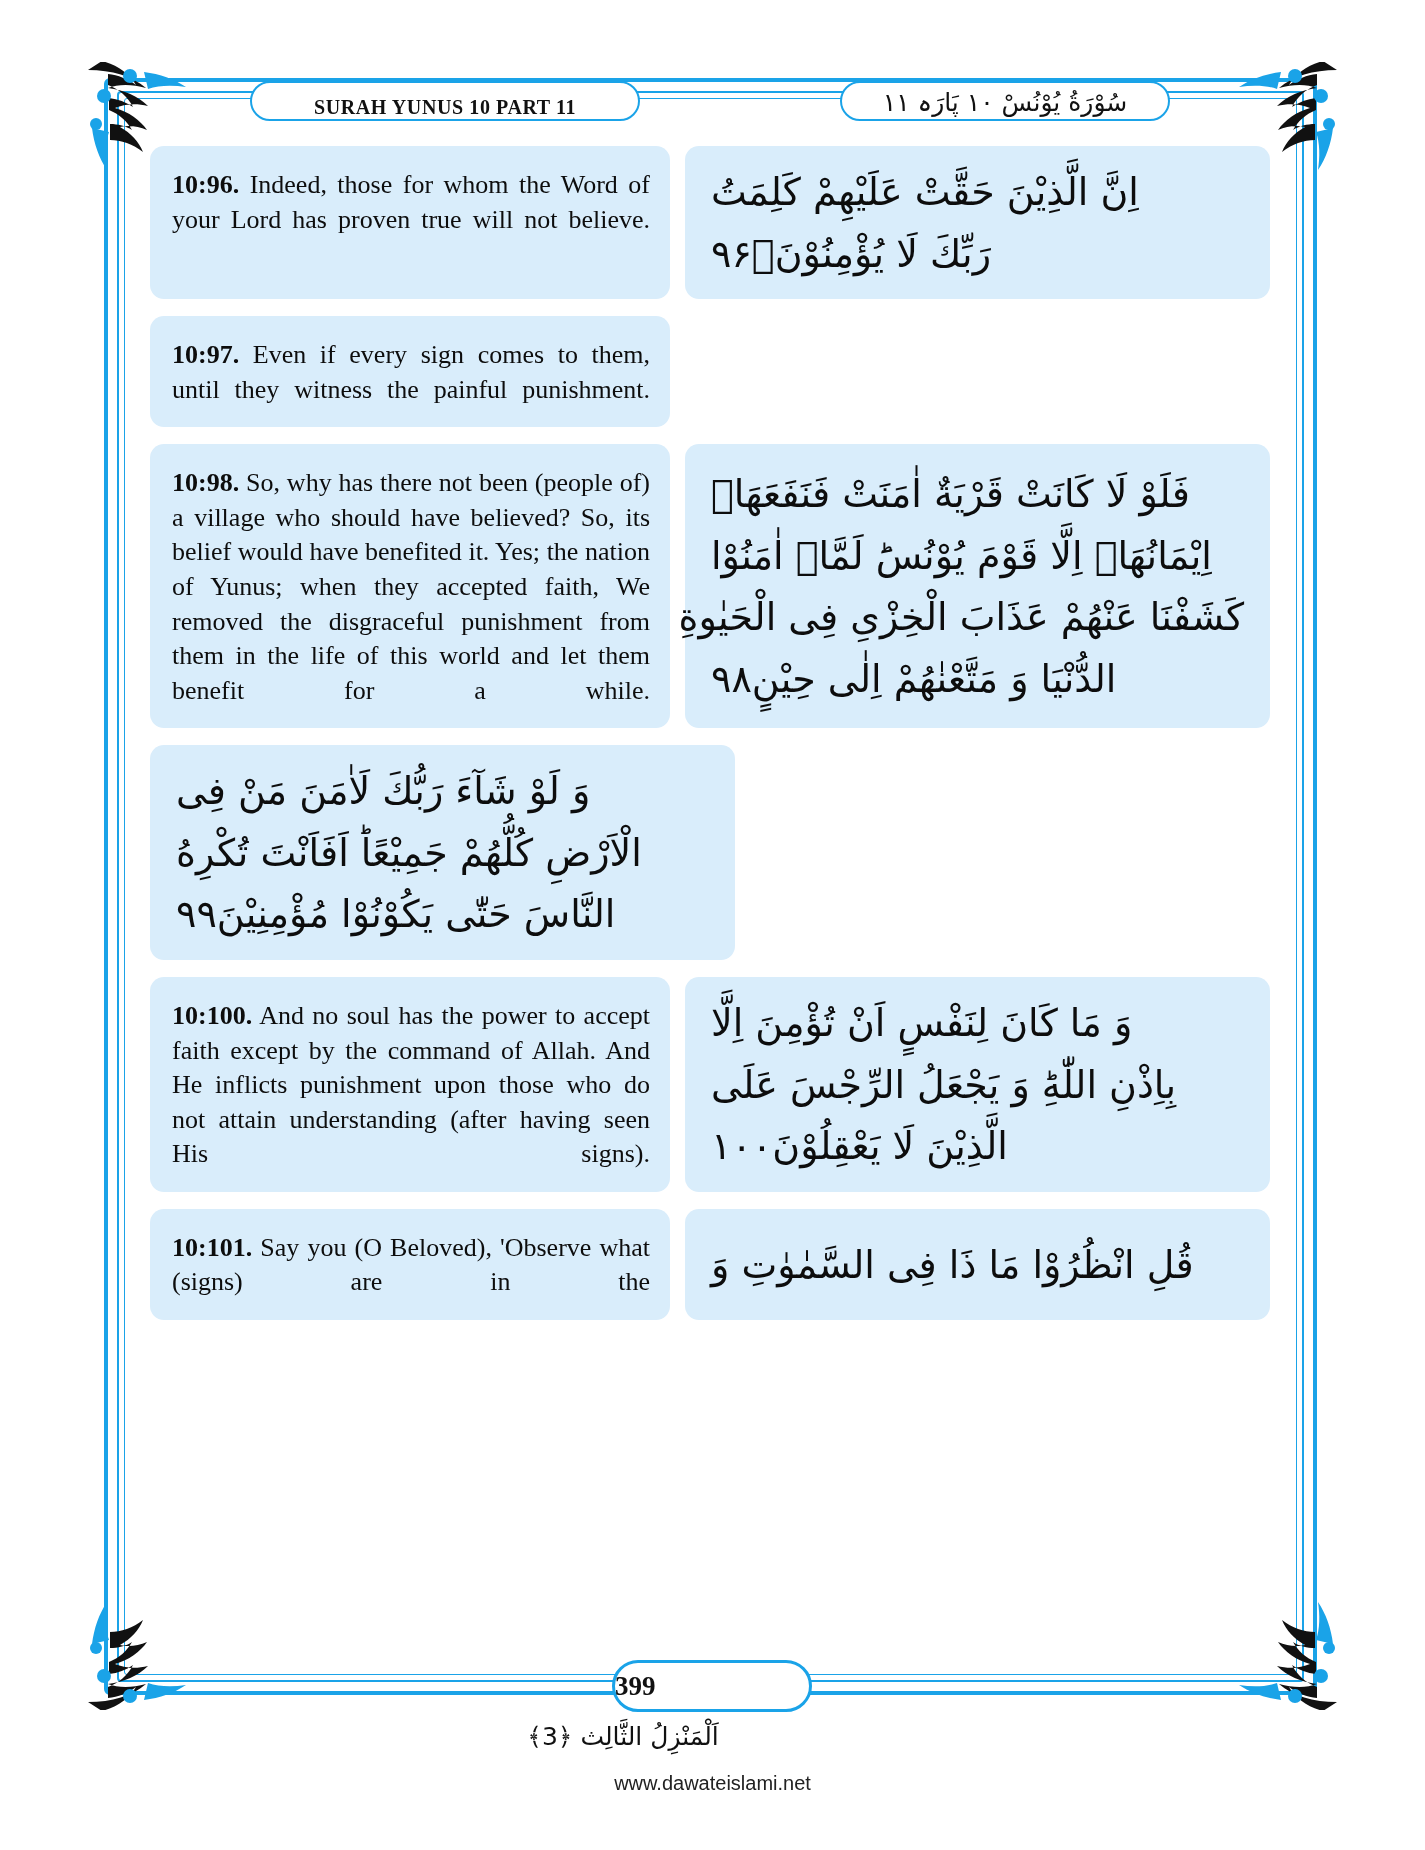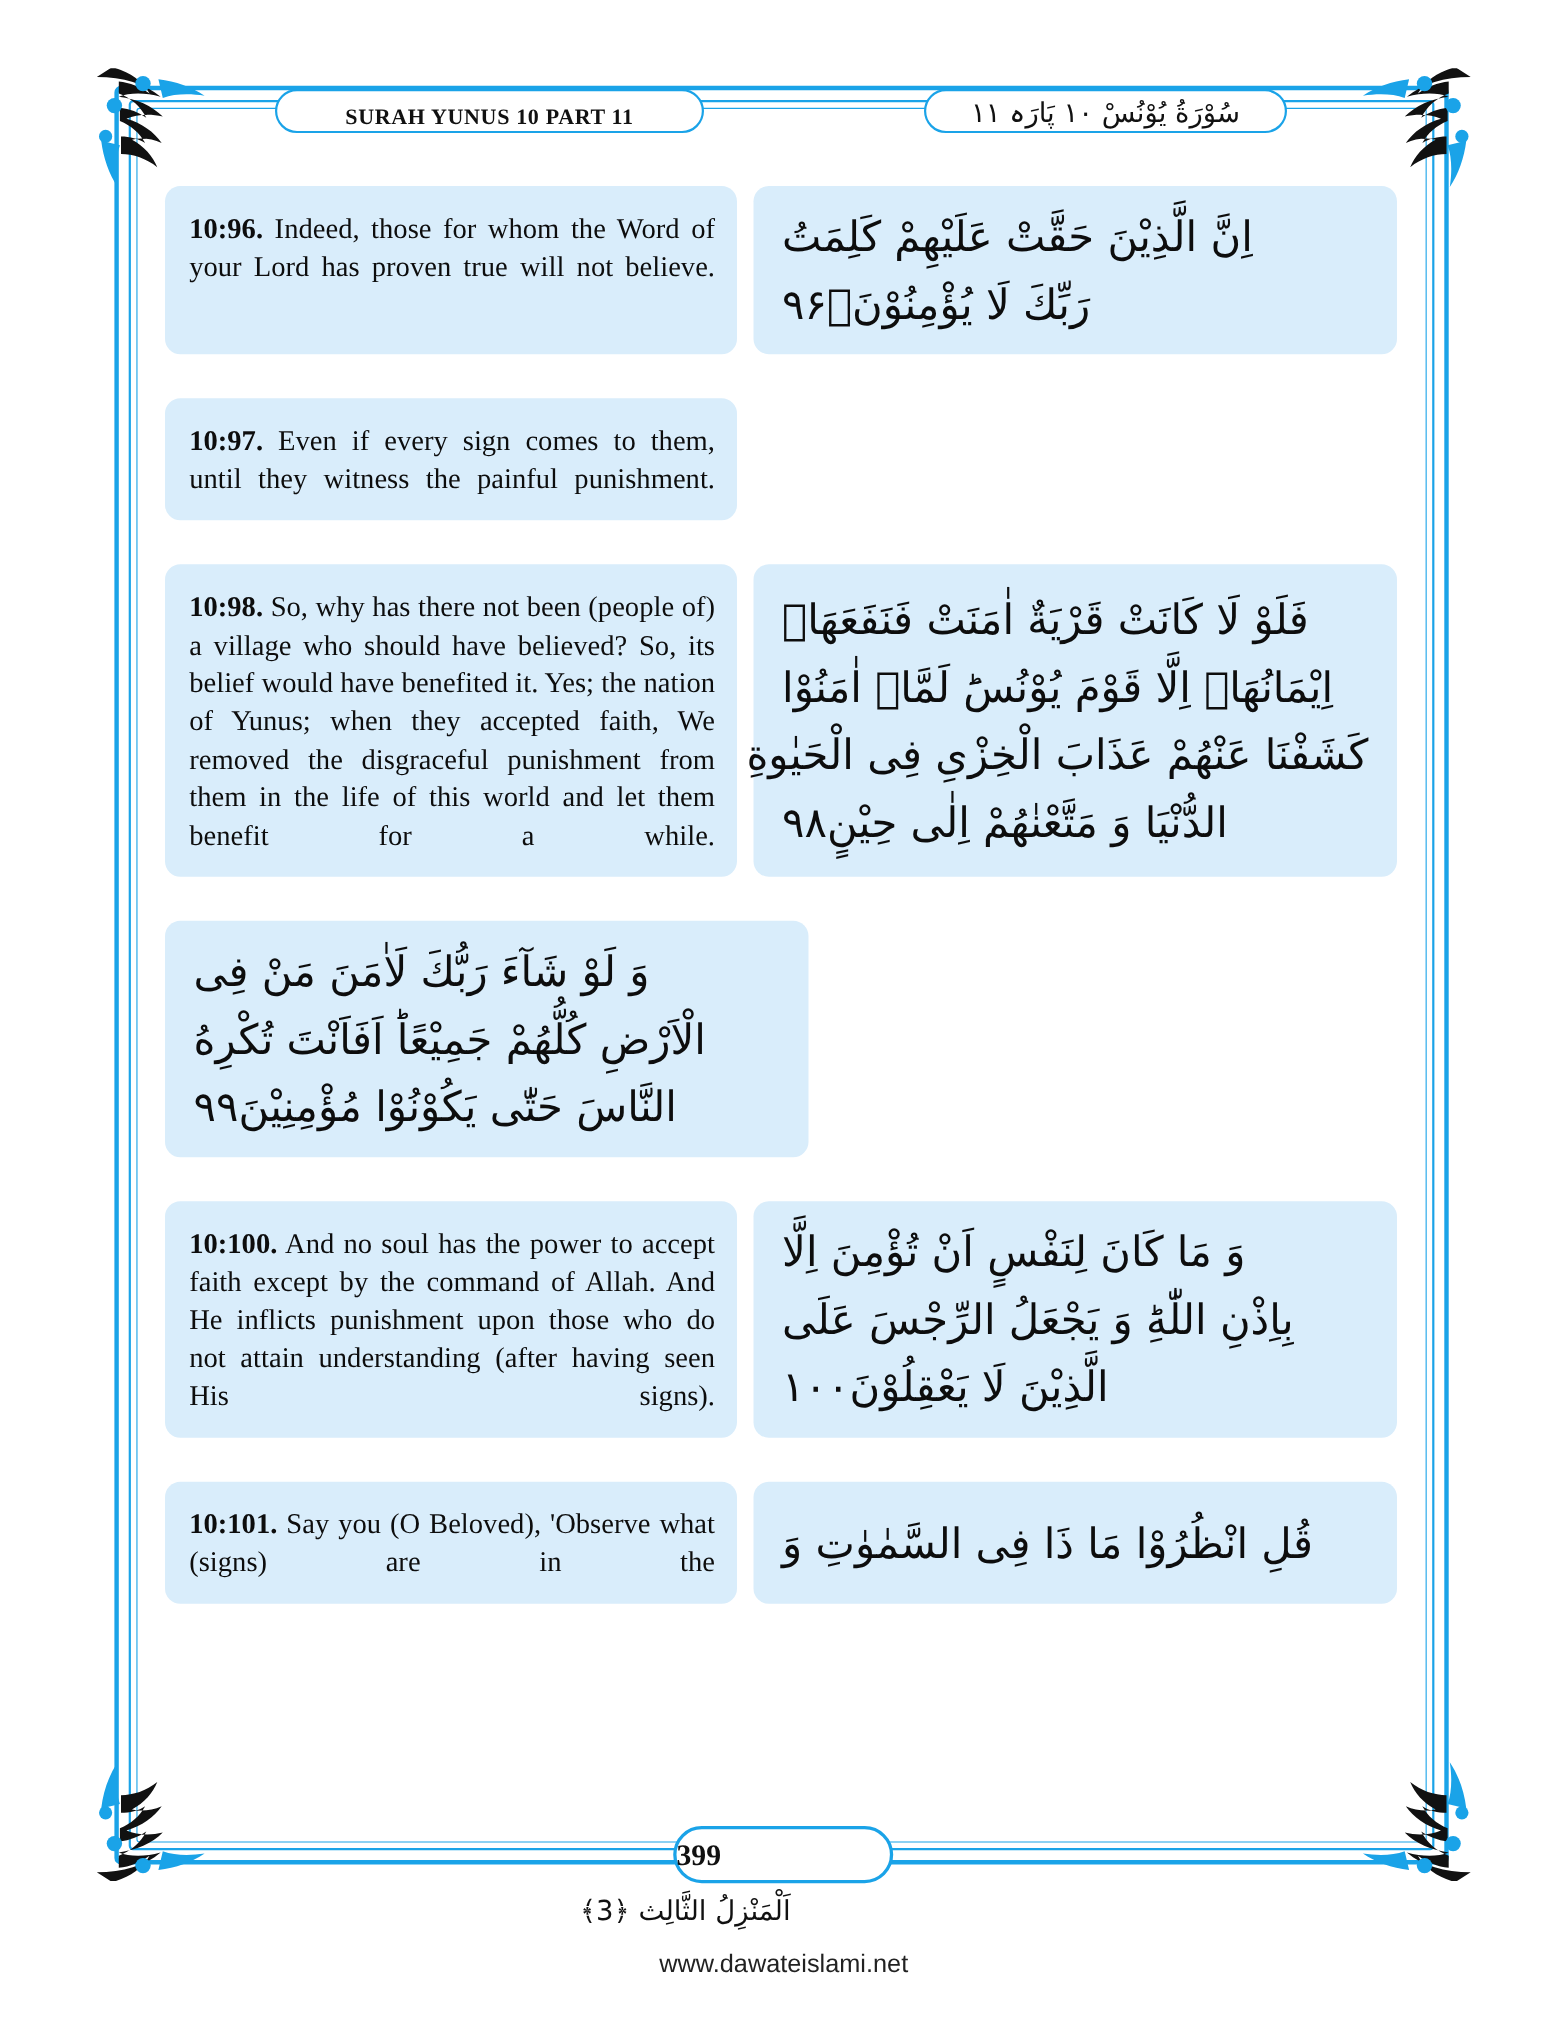--- a/index.html
+++ b/index.html
@@ -119,21 +119,20 @@
   .verse-row {
     display: flex;
     gap: 15px;
     margin-bottom: 17px;
     align-items: stretch;
   }
   .cell {
     background: #d9edfb;
     border-radius: 14px;
     box-sizing: border-box;
-    margin-top: 23px;
   }
   .cell-en {
     width: 520px;
     padding: 22px 20px 20px 22px;
     font-family: "Liberation Serif", serif;
     font-size: 26px;
     line-height: 1.33;
     color: #0d0d0d;
     text-align: justify;
     text-align-last: justify;
@@ -187,21 +186,21 @@
     font-size: 25px;
     color: #111;
     direction: rtl;
   }
   .site {
     position: absolute;
     left: 0; top: 1772px;
     width: 1425px;
     text-align: center;
     font-family: "Liberation Sans", sans-serif;
-    font-size: 23px;
+    font-size: 20px;
     color: #222;
   }
 </style>
 </head>
 <body>
 
 <div class="page">
 
   <div class="frame-outer"></div>
   <div class="frame-inner"></div>

